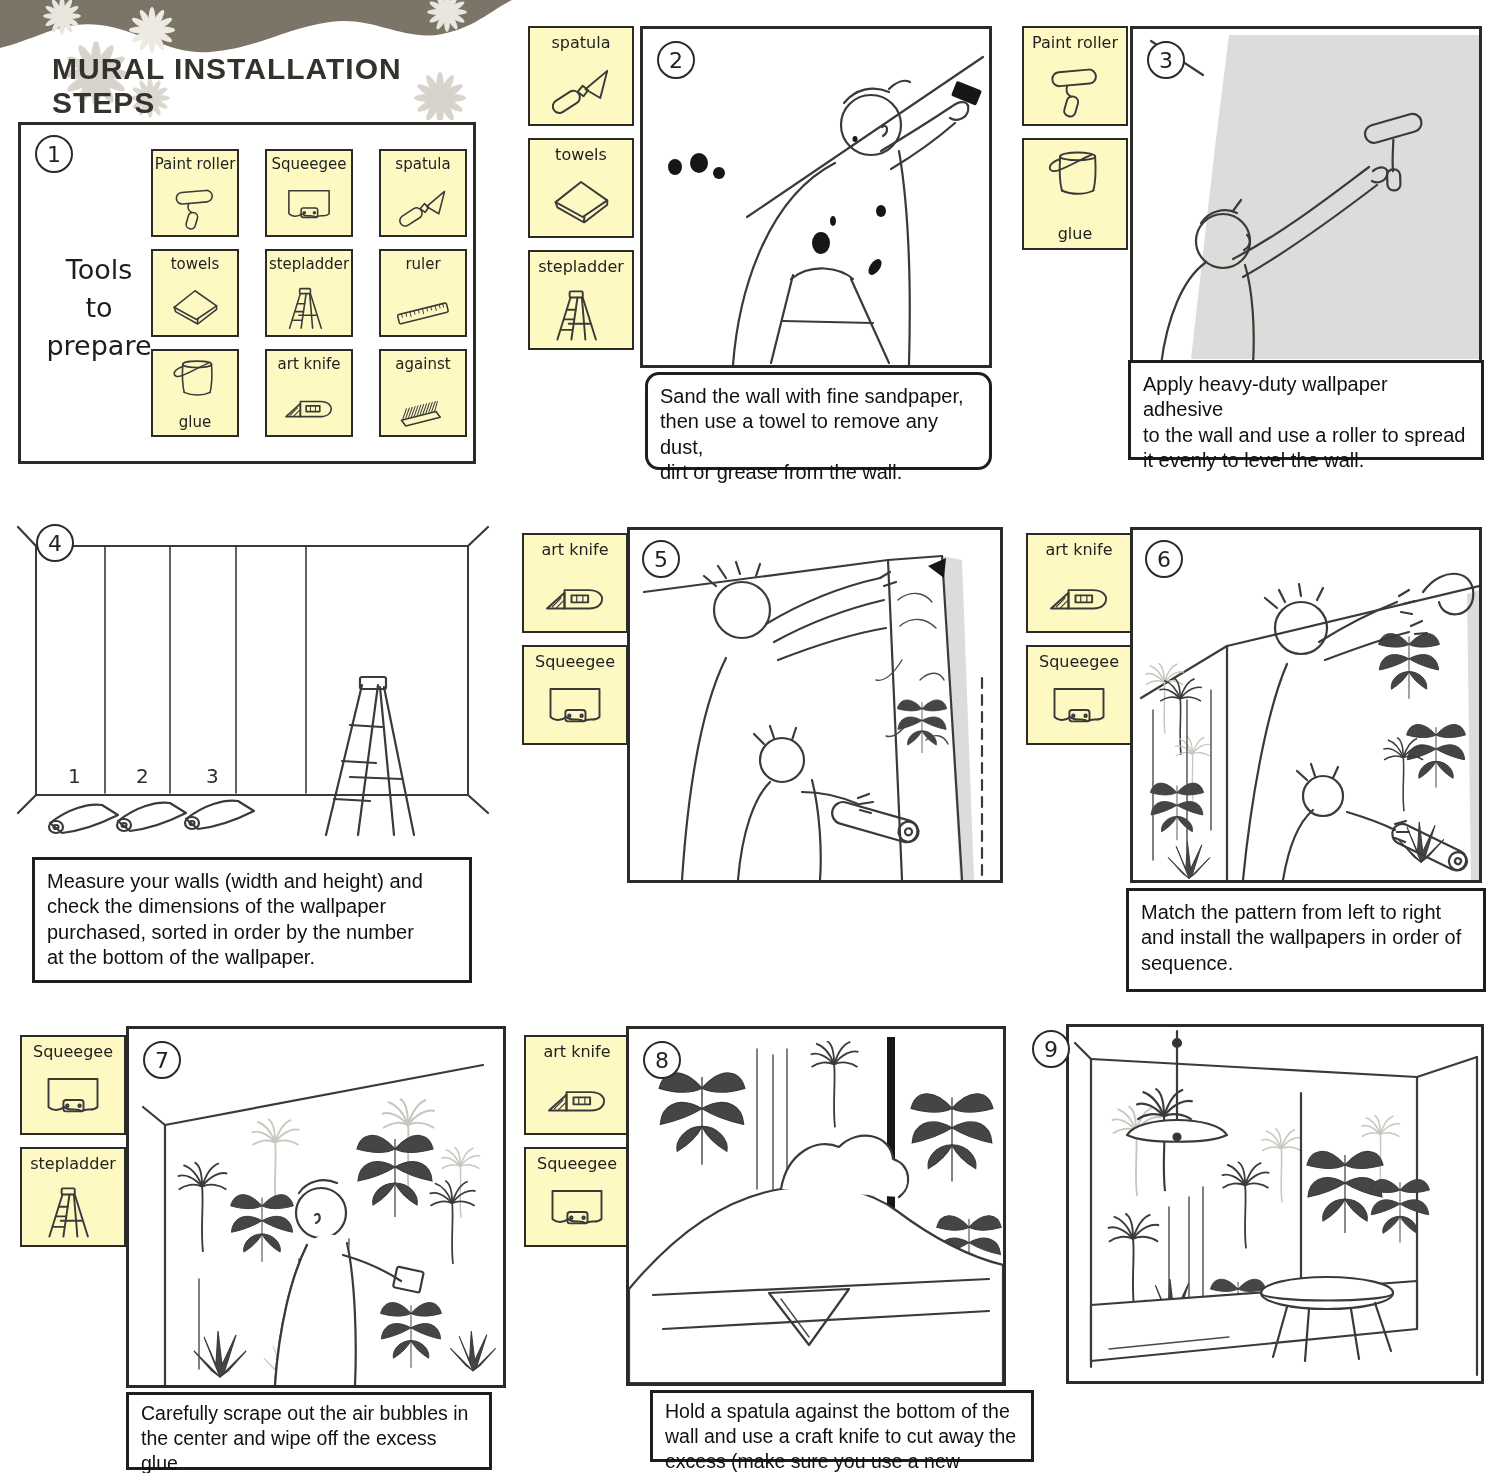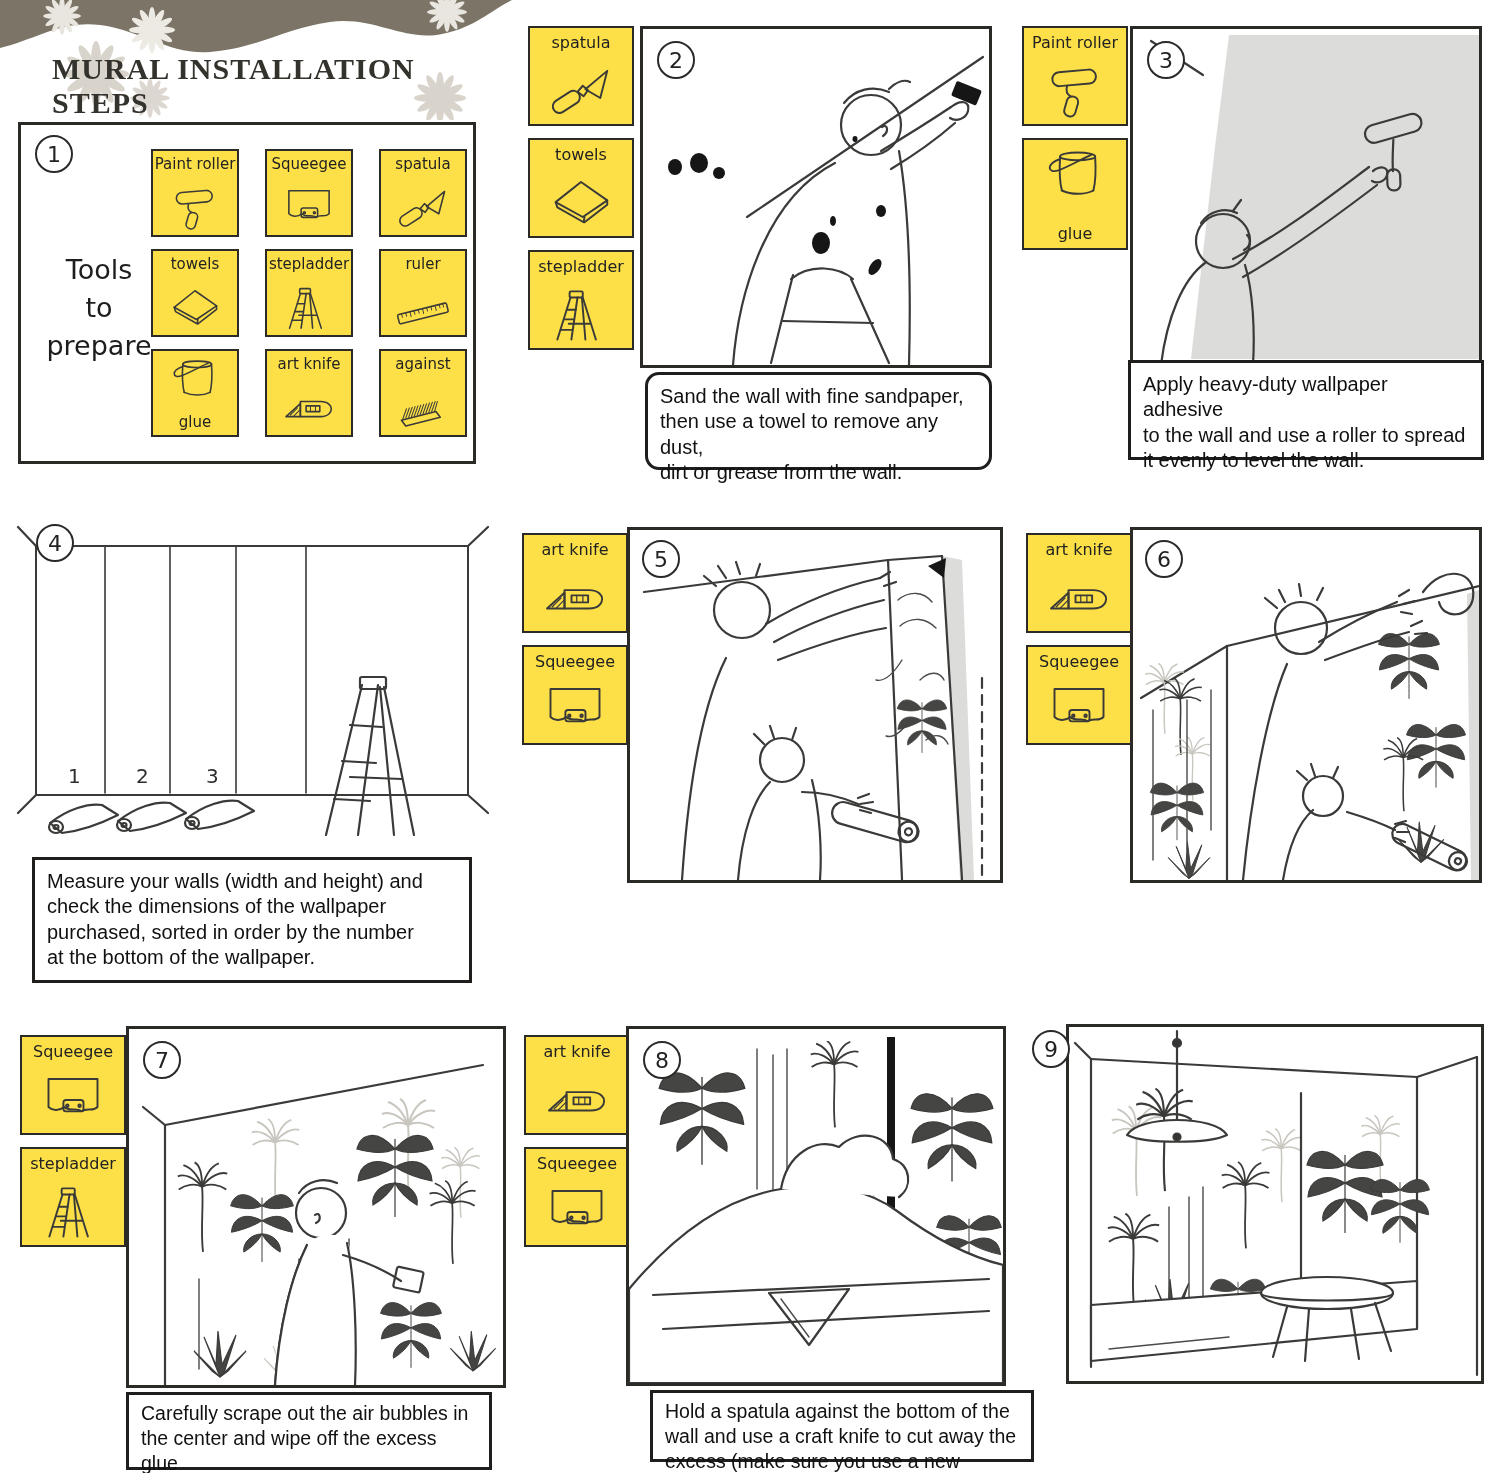--- a/index.html
+++ b/index.html
@@ -1,31 +1,31 @@
 <!DOCTYPE html>
 <html><head>
 <meta charset="utf-8">
 <style>
   html,body{margin:0;padding:0;background:#fff;}
   #page{position:relative;width:1486px;height:1473px;background:#fff;overflow:hidden;
         font-family:"Liberation Sans",sans-serif;color:#1b1b1b;}
   .abs{position:absolute;}
   
-  #title{position:absolute;left:52px;top:52px;width:430px;font-family:Liberation Serif, serif;
+  #title{position:absolute;left:52px;top:52px;width:430px;font-family:Liberation Sans, sans-serif;
          font-weight:bold;font-size:30px;letter-spacing:1px;color:#34322c;}
   
   .frame{position:absolute;border:3px solid #2b2a27;background:#fff;box-sizing:border-box;}
   .caption{position:absolute;border:3px solid #1f1e1c;background:#fff;box-sizing:border-box;
            font-size:20px;line-height:1.27;color:#111;padding:9px 12px;white-space:pre-line;}
   .circle-num{position:absolute;width:38px;height:38px;border:2.5px solid #2a2a28;border-radius:50%;
               display:flex;align-items:center;justify-content:center;font-size:22px;color:#222;
               background:#fff;box-sizing:border-box;font-family:"DejaVu Sans",sans-serif;z-index:5;}
   
   .tool-stack{position:absolute;display:flex;flex-direction:column;gap:12px;width:106px;}
-  .toolbox{border:2px solid #2b2a27;background:#fde047;box-sizing:border-box;height:100px;
+  .toolbox{border:2px solid #2b2a27;background:#fef9c3;box-sizing:border-box;height:100px;
            display:flex;flex-direction:column;align-items:center;justify-content:space-between;
            padding:5px 2px;}
   .toolbox.label-bottom{flex-direction:column-reverse;}
   .tool-label{font-family:"DejaVu Sans",sans-serif;font-size:16px;color:#222;white-space:nowrap;}
   .tool-icon{width:74px;height:56px;}
   
   #tools-grid{position:absolute;left:130px;top:24px;display:grid;
               grid-template-columns:repeat(3,88px);grid-auto-rows:88px;gap:12px 26px;}
   #tools-grid .toolbox{height:88px;width:88px;padding:4px 1px;}
   #tools-grid .tool-label{font-size:15px;}
@@ -490,20 +490,23 @@
         <path d="M214 282 C234 288 250 294 262 300"></path>
         <path d="M262 294 l11 -3 M264 302 l12 0 M262 308 l10 4"></path>
       </g>
       <g class="sk" transform="rotate(26 298 318)">
         <path d="M266 308 h60 a10 10 0 0 1 0 20 h-60 a10 10 0 0 1 0 -20 Z"></path>
         <circle cx="328" cy="318" r="9"></circle>
           <circle cx="328" cy="318" r="3"></circle>
       </g>
     </svg>
   </div>
+  <div class="caption" style="left:1126px;top:888px;width:360px;height:104px;">Match the pattern from left to right
+and install the wallpapers in order of
+ sequence.</div>
 
   <div class="tool-stack" style="left:20px;top:1035px;">
     <div class="toolbox">
       <span class="tool-label">Squeegee</span>
       <svg class="tool-icon" viewBox="0 0 80 64">
           <use href="#ic-squeegee"></use>
         </svg>
     </div>
     <div class="toolbox">
       <span class="tool-label">stepladder</span>

